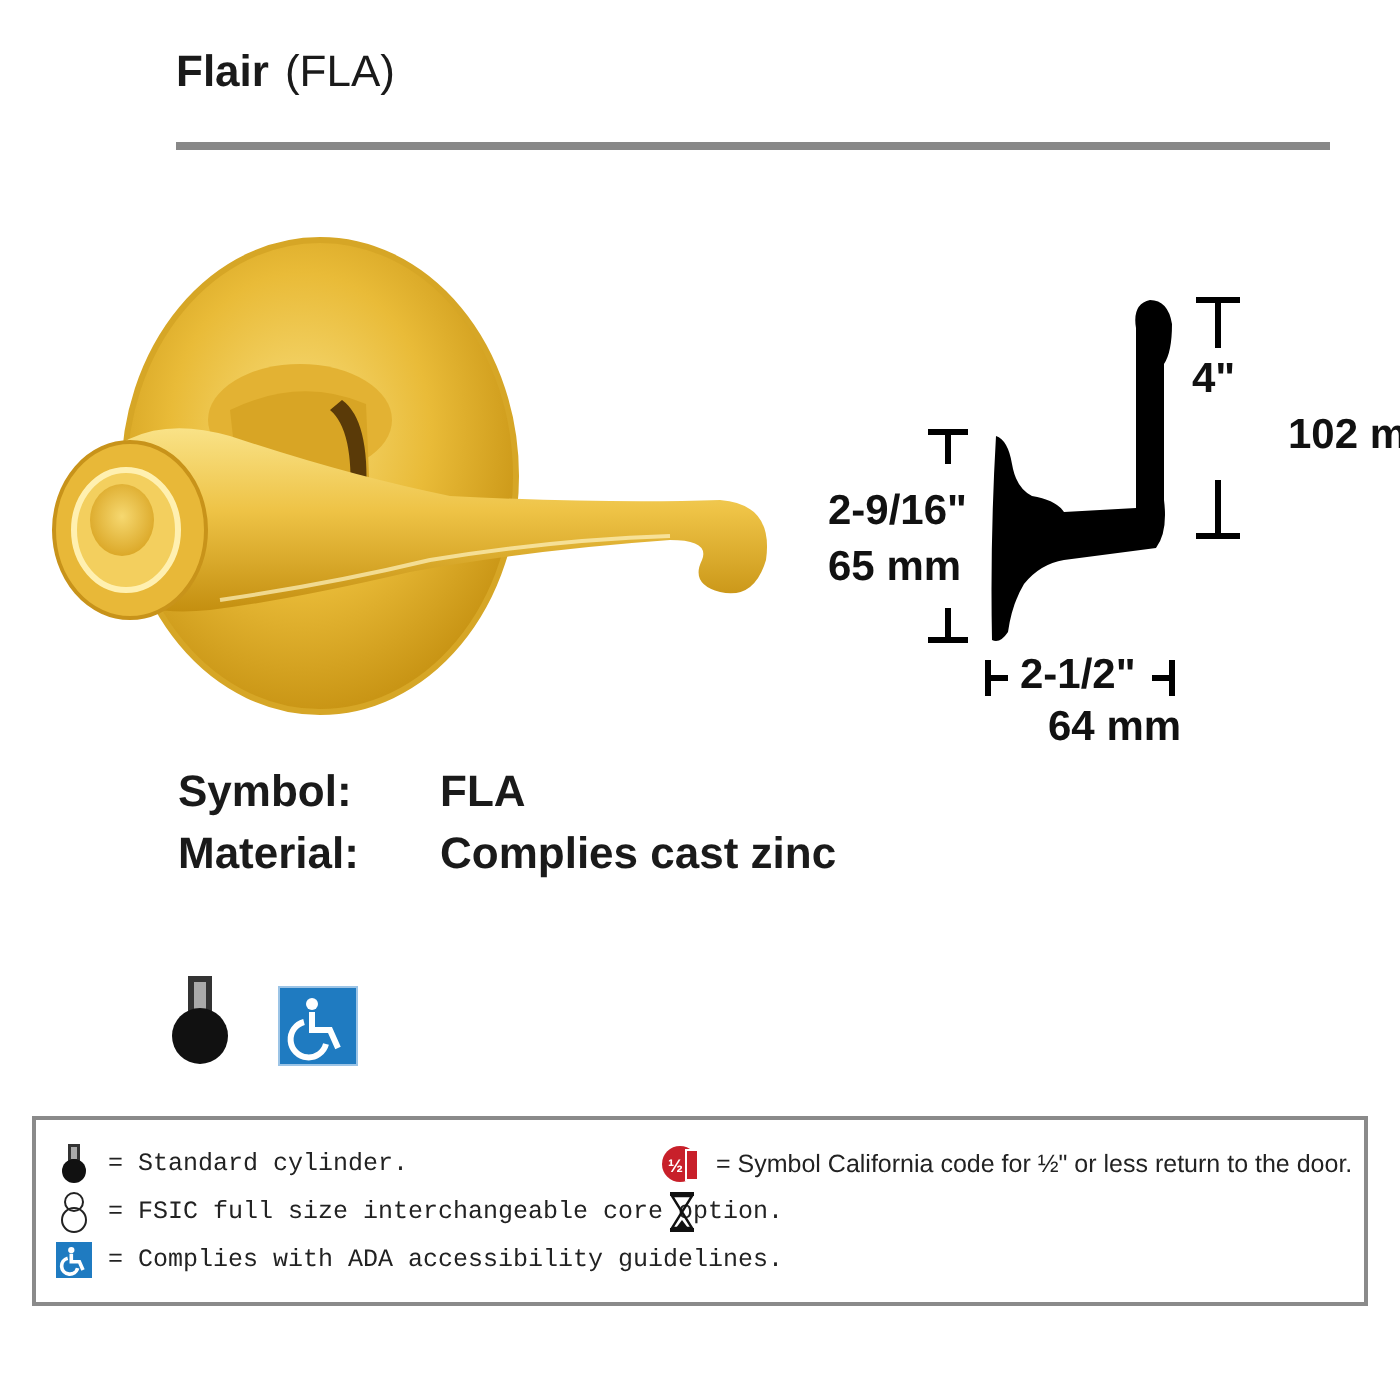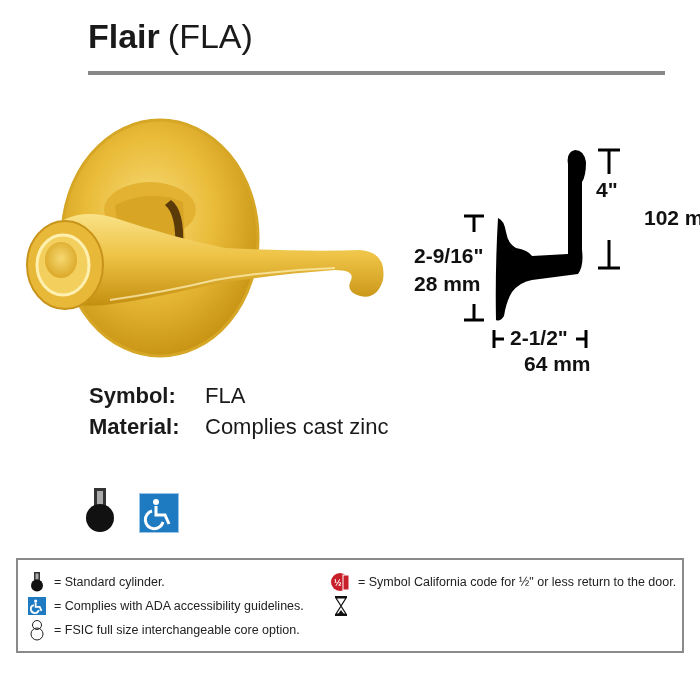--- a/index.html
+++ b/index.html
@@ -1,27 +1,27 @@
 <!DOCTYPE html>
 <html><head>
 <meta charset="utf-8">
 <style>
   html, body { margin: 0; padding: 0; background: #ffffff; }
   body { width: 700px; height: 700px; position: relative; overflow: hidden; font-family: "Liberation Sans", sans-serif; color: #1a1a1a; }
-  .title { position: absolute; left: 88px; top: 14px; font-size: 34px; line-height: 44px; white-space: nowrap; }
+  .title { position: absolute; left: 88px; top: 14px; font-size: 22px; line-height: 44px; white-space: nowrap; }
   .title .name { font-weight: bold; }
   .title .code { font-weight: normal; margin-left: 8px; }
   .rule { position: absolute; left: 88px; top: 71px; width: 577px; height: 4px; background: #888888; }
   .product { position: absolute; left: 15px; top: 110px; width: 380px; height: 250px; }
   .profile { position: absolute; left: 400px; top: 140px; width: 290px; height: 240px; }
   .dim { position: absolute; font-family: "Liberation Sans", sans-serif; font-weight: bold; font-size: 21px; line-height: 24px; color: #111; white-space: nowrap; }
   .specs { position: absolute; left: 89px; top: 380px; font-size: 22px; line-height: 31px; }
-  .spec-row { display: flex; white-space: nowrap; }
+  .spec-row { display: flex; white-space: nowrap; gap: 15px; }
   .spec-label { font-weight: bold; width: 116px; }
-  .spec-value { font-weight: normal; }
+  .spec-value { font-weight: bold; }
   .spec-row.mat .spec-label { width: 116px; }
   .badges { position: absolute; left: 85px; top: 487px; display: flex; align-items: flex-end; gap: 22px; }
   .legend { position: absolute; left: 16px; top: 558px; width: 668px; height: 95px; border: 2px solid #8a8a8a; box-sizing: border-box; }
   .legend-col { position: absolute; top: 10px; }
   .legend-item { display: flex; align-items: center; height: 24px; font-size: 12.5px; color: #222; white-space: nowrap; }
   .legend-item .ico { width: 22px; height: 22px; display: flex; align-items: center; justify-content: center; margin-right: 6px; }
 </style>
 </head>
 <body>
 
@@ -83,21 +83,21 @@
 
       <line x1="94" y1="190" x2="94" y2="208"></line>
         <line x1="94" y1="199" x2="104" y2="199"></line>
       <line x1="186" y1="190" x2="186" y2="208"></line>
         <line x1="176" y1="199" x2="186" y2="199"></line>
     </g>
   </svg>
   <div class="dim" style="left:196px; top:38px;">4"</div>
   <div class="dim" style="left:196px; top:66px;margin-left:48px;">102 mm</div>
   <div class="dim" style="left:14px; top:104px;">2-9/16"</div>
-  <div class="dim" style="left:14px; top:132px;">28 mm</div>
+  <div class="dim" style="left:14px; top:132px;">65 mm</div>
   <div class="dim" style="left:110px; top:186px;">2-1/2"</div>
   <div class="dim" style="left:108px; top:212px;margin-left:16px;">64 mm</div>
 </div>
 
 <div class="specs">
   <div class="spec-row">
     <span class="spec-label">Symbol:</span>
     <span class="spec-value">FLA</span>
   </div>
   <div class="spec-row mat">
@@ -118,50 +118,50 @@
     <svg width="40" height="40" viewBox="0 0 40 40">
       <rect x="0.5" y="0.5" width="39" height="39" fill="#1f7bc1" stroke="#9cc4e6"></rect>
       <circle cx="17" cy="9" r="3" fill="#fff"></circle>
       <path d="M17 13 L17 22 L26 22 L30 31" stroke="#fff" stroke-width="3" fill="none"></path>
       <path d="M13 18 A9 9 0 1 0 24 29" stroke="#fff" stroke-width="3" fill="none"></path>
     </svg>
   </span>
 </div>
 
 <div class="legend">
-  <div class="legend-col" style="left:8px;">
+  <div class="legend-col" style="left:8px;font-family:Liberation Mono, monospace;">
     <div class="legend-item">
       <span class="ico">
         <svg width="14" height="20" viewBox="0 0 14 20">
             <rect x="4" y="0" width="6" height="9" fill="#333"></rect>
             <rect x="5.5" y="1.5" width="3" height="6" fill="#aaa"></rect>
             <circle cx="7" cy="13.5" r="6" fill="#111"></circle>
           </svg>
       </span>
       <span>= Standard cylinder.</span>
     </div>
     <div class="legend-item">
       <span class="ico">
+        <svg width="16" height="22" viewBox="0 0 16 22">
+            <circle cx="8" cy="6" r="4.5" fill="none" stroke="#222" stroke-width="1"></circle>
+            <circle cx="8" cy="15" r="6" fill="none" stroke="#222" stroke-width="1"></circle>
+          </svg>
+      </span>
+      <span>= FSIC full size interchangeable core option.</span>
+    </div>
+    <div class="legend-item">
+      <span class="ico">
         <svg width="18" height="18" viewBox="0 0 40 40">
             <rect width="40" height="40" fill="#1f7bc1"></rect>
             <circle cx="17" cy="9" r="3.5" fill="#fff"></circle>
             <path d="M17 13 L17 22 L26 22 L30 31" stroke="#fff" stroke-width="4" fill="none"></path>
             <path d="M13 18 A9 9 0 1 0 24 29" stroke="#fff" stroke-width="4" fill="none"></path>
           </svg>
       </span>
       <span>= Complies with ADA accessibility guidelines.</span>
-    </div>
-    <div class="legend-item">
-      <span class="ico">
-        <svg width="16" height="22" viewBox="0 0 16 22">
-            <circle cx="8" cy="6" r="4.5" fill="none" stroke="#222" stroke-width="1"></circle>
-            <circle cx="8" cy="15" r="6" fill="none" stroke="#222" stroke-width="1"></circle>
-          </svg>
-      </span>
-      <span>= FSIC full size interchangeable core option.</span>
     </div>
   </div>
   <div class="legend-col" style="left:312px;">
     <div class="legend-item">
       <span class="ico">
         <svg width="20" height="20" viewBox="0 0 20 20">
             <circle cx="9" cy="10" r="9" fill="#c8202a"></circle>
             <rect x="12" y="3" width="6" height="15" fill="#c8202a" stroke="#fff" stroke-width="1"></rect>
             <text x="3" y="14" font-size="9" font-weight="bold" fill="#fff" font-family="Liberation Sans, sans-serif">½</text>
           </svg>

